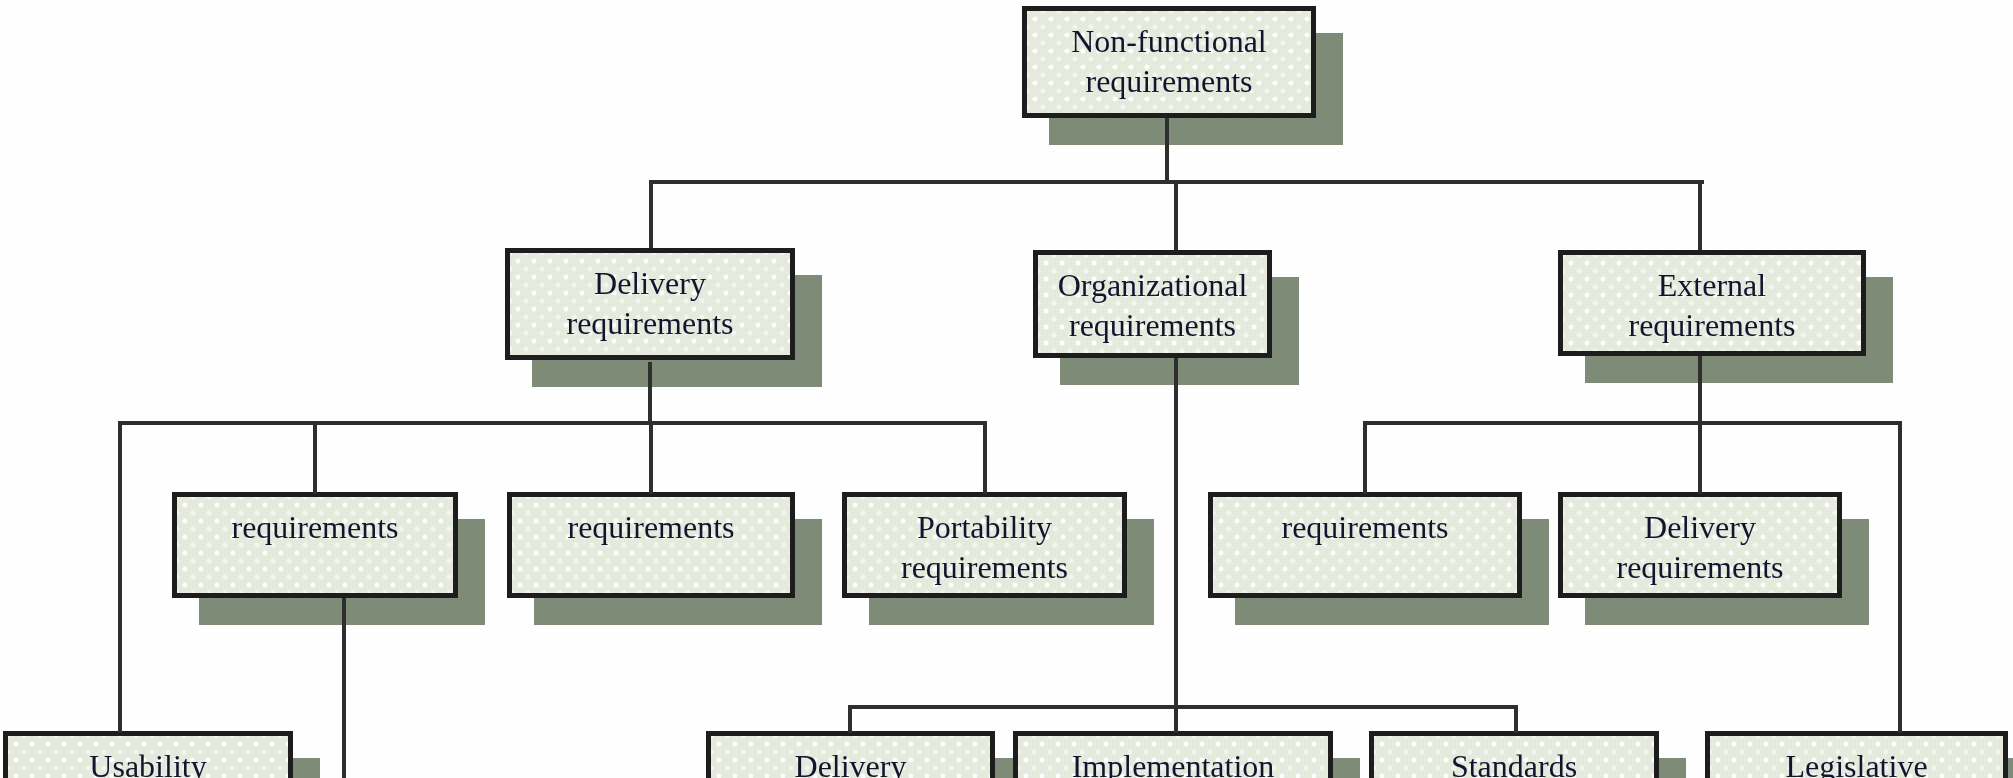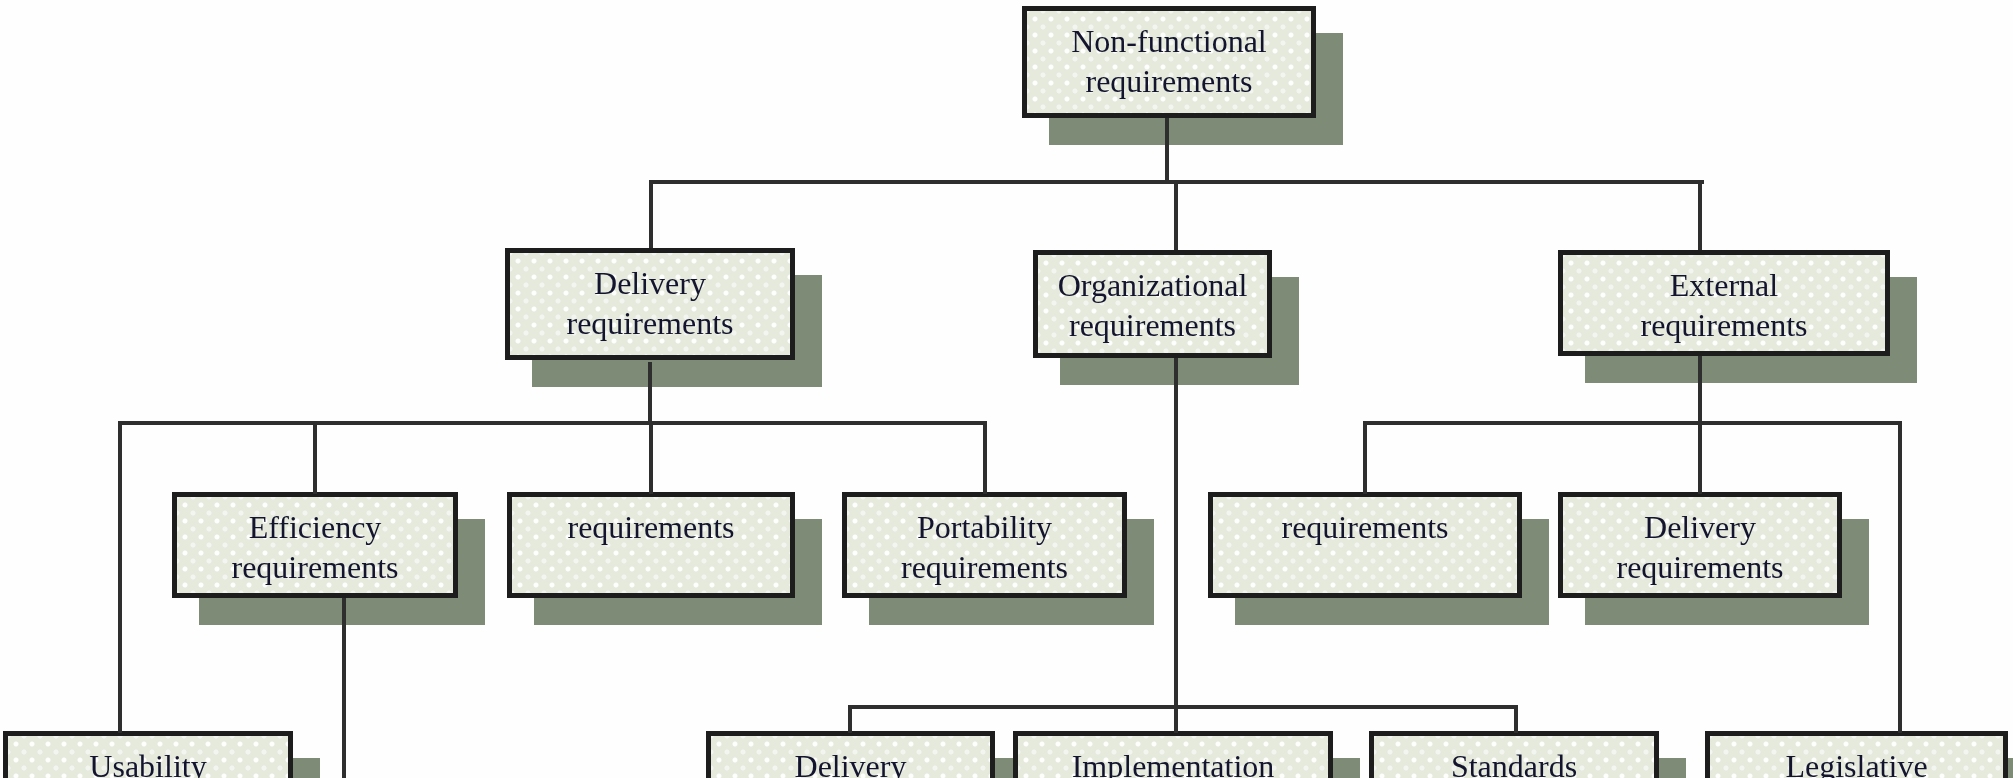--- a/index.html
+++ b/index.html
@@ -77,27 +77,26 @@
   <div class="node" style="left:505px;top:248px;width:290px;height:112px">
     <div class="nl">Delivery</div>
     <div class="nl">requirements</div>
   </div>
 
   <div class="node" style="left:1033px;top:250px;width:239px;height:108px">
     <div class="nl">Organizational</div>
     <div class="nl">requirements</div>
   </div>
 
-  <div class="node" style="left:1558px;top:250px;width:332px;height:106px">
+  <div class="node" style="left:1558px;top:250px;width:308px;height:106px">
     <div class="nl">External</div>
     <div class="nl">requirements</div>
   </div>
 
   <div class="node" style="left:172px;top:492px;width:286px;height:106px">
-    <div class="nl">Efficiency</div>
     <div class="nl">requirements</div>
   </div>
 
   <div class="node" style="left:507px;top:492px;width:288px;height:106px">
     <div class="nl">requirements</div>
   </div>
 
   <div class="node" style="left:842px;top:492px;width:285px;height:106px">
     <div class="nl">Portability</div>
     <div class="nl">requirements</div>

